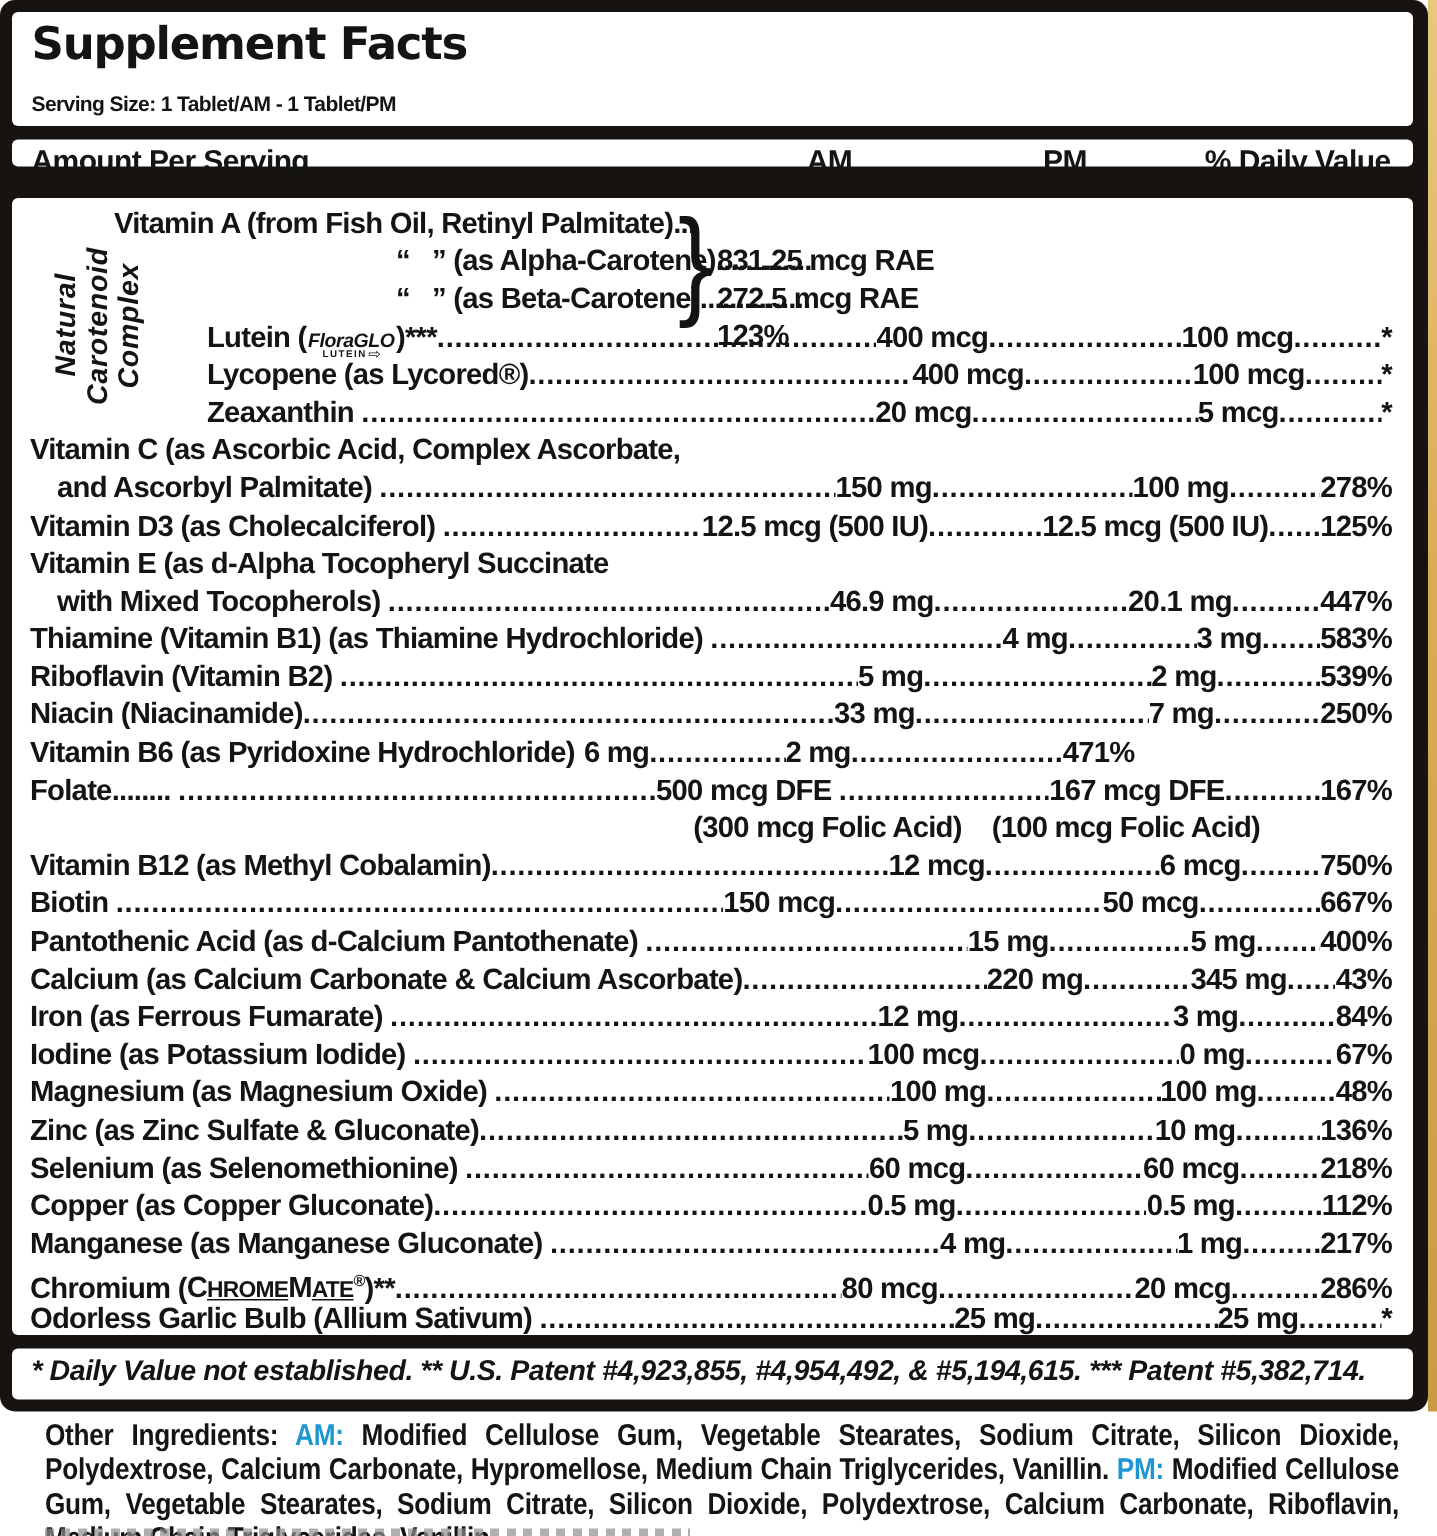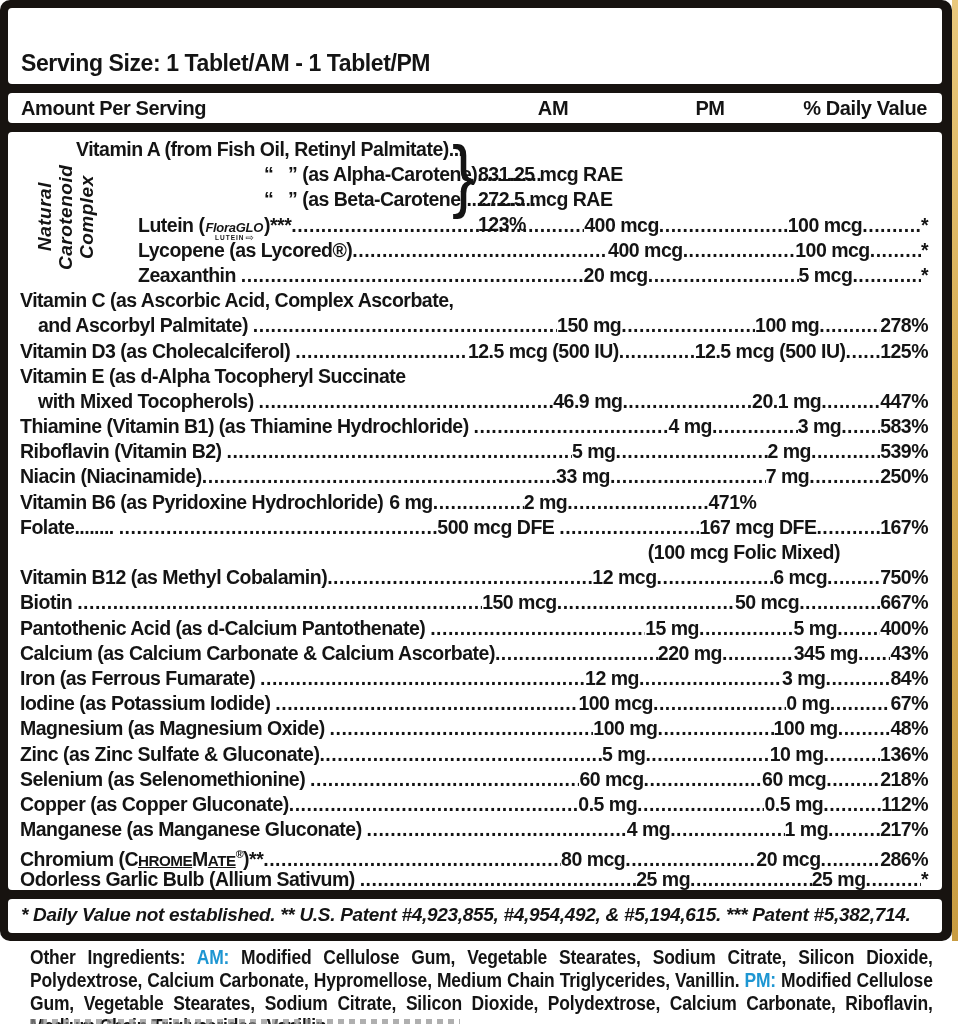--- a/index.html
+++ b/index.html
@@ -7,28 +7,28 @@
     width:958px;height:1024px;position:relative;overflow:hidden;
     background:#ffffff;color:#141414;
     font-family:"Liberation Sans",sans-serif;
   }
   .edge{position:absolute;right:0;top:0;width:6px;height:941px;
     background:linear-gradient(180deg,#E9C87D 0%,#D8AE55 40%,#C89C42 100%);}
   .label-box{position:absolute;left:0;top:0;width:952px;height:941px;
     background:#171310;border-radius:10px;}
   .panel{position:absolute;left:8px;right:10px;background:#ffffff;border-radius:4px;}
   .title-p{top:8px;height:76px;}
-  .header-p{top:93px;height:30px;}
+  .header-p{top:93px;height:18px;}
   .main-p{top:132px;height:758px;padding:5px 14px 0 12px;box-sizing:border-box;overflow:hidden;}
   .foot-p{top:899px;height:34px;}
 
   .title{position:absolute;left:13px;top:4px;font-family:"DejaVu Sans","Liberation Sans",sans-serif;
     font-size:30px;font-weight:700;letter-spacing:-0.8px;}
   .serving{position:absolute;left:13px;bottom:7px;display:flex;gap:23px;
-    font-size:23px;font-weight:700;letter-spacing:-0.4px;white-space:pre;}
+    font-size:14px;font-weight:700;letter-spacing:-0.4px;white-space:pre;}
 
   .header-p span{position:absolute;top:0;line-height:30px;font-size:20px;font-weight:700;letter-spacing:-0.4px;}
   .h-amount{left:13px;}
   .h-am{left:505px;width:80px;text-align:center;}
   .h-pm{left:662px;width:80px;text-align:center;}
   .h-dv{right:15px;}
 
   .line{display:flex;align-items:baseline;height:25.2px;line-height:25.2px;
     font-size:19.5px;font-weight:700;letter-spacing:-0.5px;white-space:pre;}
   .line .d{flex:1 1 0;min-width:12px;overflow:hidden;letter-spacing:0.5px;}
@@ -68,20 +68,21 @@
   .cm-sup{font-size:0.55em;vertical-align:super;}
 </style>
 </head>
 <body>
 
 <div class="edge"></div>
 
 <div class="label-box">
 
   <div class="panel title-p">
+    <div class="title">Supplement Facts</div>
     <div class="serving">
       <span>Serving Size: 1 Tablet/AM - 1 Tablet/PM</span>
     </div>
   </div>
 
   <div class="panel header-p">
     <span class="h-amount">Amount Per Serving</span>
     <span class="h-am">AM</span>
     <span class="h-pm">PM</span>
     <span class="h-dv">% Daily Value</span>
@@ -106,21 +107,21 @@
       <div class="line"><span class="nm">Vitamin C (as Ascorbic Acid, Complex Ascorbate,</span></div>
       <div class="line"><span class="nm" style="padding-left: 18px;">and Ascorbyl Palmitate) </span><span class="d" style="flex-grow: 5;">........................................................................................................................................................................................................</span><span class="val">150 mg</span><span class="d" style="flex-grow: 2.2;">........................................................................................................................................................................................................</span><span class="val">100 mg</span><span class="d" style="flex-grow: 1;">........................................................................................................................................................................................................</span><span class="val">278%</span></div>
       <div class="line"><span class="nm">Vitamin D3 (as Cholecalciferol) </span><span class="d" style="flex-grow: 5;">........................................................................................................................................................................................................</span><span class="val">12.5 mcg (500 IU)</span><span class="d" style="flex-grow: 2.2;">........................................................................................................................................................................................................</span><span class="val">12.5 mcg (500 IU)</span><span class="d" style="flex-grow: 1;">........................................................................................................................................................................................................</span><span class="val">125%</span></div>
       <div class="line"><span class="nm">Vitamin E (as d-Alpha Tocopheryl Succinate</span></div>
       <div class="line"><span class="nm" style="padding-left: 18px;">with Mixed Tocopherols) </span><span class="d" style="flex-grow: 5;">........................................................................................................................................................................................................</span><span class="val">46.9 mg</span><span class="d" style="flex-grow: 2.2;">........................................................................................................................................................................................................</span><span class="val">20.1 mg</span><span class="d" style="flex-grow: 1;">........................................................................................................................................................................................................</span><span class="val">447%</span></div>
       <div class="line"><span class="nm">Thiamine (Vitamin B1) (as Thiamine Hydrochloride) </span><span class="d" style="flex-grow: 5;">........................................................................................................................................................................................................</span><span class="val">4 mg</span><span class="d" style="flex-grow: 2.2;">........................................................................................................................................................................................................</span><span class="val">3 mg</span><span class="d" style="flex-grow: 1;">........................................................................................................................................................................................................</span><span class="val">583%</span></div>
       <div class="line"><span class="nm">Riboflavin (Vitamin B2) </span><span class="d" style="flex-grow: 5;">........................................................................................................................................................................................................</span><span class="val">5 mg</span><span class="d" style="flex-grow: 2.2;">........................................................................................................................................................................................................</span><span class="val">2 mg</span><span class="d" style="flex-grow: 1;">........................................................................................................................................................................................................</span><span class="val">539%</span></div>
       <div class="line"><span class="nm">Niacin (Niacinamide)</span><span class="d" style="flex-grow: 5;">........................................................................................................................................................................................................</span><span class="val">33 mg</span><span class="d" style="flex-grow: 2.2;">........................................................................................................................................................................................................</span><span class="val">7 mg</span><span class="d" style="flex-grow: 1;">........................................................................................................................................................................................................</span><span class="val">250%</span></div>
       <div class="line"><span class="nm">Vitamin B6 (as Pyridoxine Hydrochloride)</span><span class="val" style="margin-left: 6px;">6 mg</span><span class="d" style="flex-grow: 0.9;">........................................................................................................................................................................................................</span><span class="val">2 mg</span><span class="d" style="flex-grow: 1.4;">........................................................................................................................................................................................................</span><span class="val">471%</span><span class="sp"></span></div>
       <div class="line"><span class="nm">Folate........ </span><span class="d" style="flex-grow: 5;">........................................................................................................................................................................................................</span><span class="val">500 mcg DFE </span><span class="d" style="flex-grow: 2.2;">........................................................................................................................................................................................................</span><span class="val">167 mcg DFE</span><span class="d" style="flex-grow: 1;">........................................................................................................................................................................................................</span><span class="val">167%</span></div>
-      <div class="line subnote"><span class="val">(100 mcg Folic Mixed)</span></div>
+      <div class="line subnote"><span class="val">(300 mcg Folic Acid)</span><span class="val">(100 mcg Folic Acid)</span></div>
       <div class="line"><span class="nm">Vitamin B12 (as Methyl Cobalamin)</span><span class="d" style="flex-grow: 5;">........................................................................................................................................................................................................</span><span class="val">12 mcg</span><span class="d" style="flex-grow: 2.2;">........................................................................................................................................................................................................</span><span class="val">6 mcg</span><span class="d" style="flex-grow: 1;">........................................................................................................................................................................................................</span><span class="val">750%</span></div>
       <div class="line"><span class="nm">Biotin </span><span class="d" style="flex-grow: 5;">........................................................................................................................................................................................................</span><span class="val">150 mcg</span><span class="d" style="flex-grow: 2.2;">........................................................................................................................................................................................................</span><span class="val">50 mcg</span><span class="d" style="flex-grow: 1;">........................................................................................................................................................................................................</span><span class="val">667%</span></div>
       <div class="line"><span class="nm">Pantothenic Acid (as d-Calcium Pantothenate) </span><span class="d" style="flex-grow: 5;">........................................................................................................................................................................................................</span><span class="val">15 mg</span><span class="d" style="flex-grow: 2.2;">........................................................................................................................................................................................................</span><span class="val">5 mg</span><span class="d" style="flex-grow: 1;">........................................................................................................................................................................................................</span><span class="val">400%</span></div>
       <div class="line"><span class="nm">Calcium (as Calcium Carbonate &amp; Calcium Ascorbate)</span><span class="d" style="flex-grow: 5;">........................................................................................................................................................................................................</span><span class="val">220 mg</span><span class="d" style="flex-grow: 2.2;">........................................................................................................................................................................................................</span><span class="val">345 mg</span><span class="d" style="flex-grow: 1;">........................................................................................................................................................................................................</span><span class="val">43%</span></div>
       <div class="line"><span class="nm">Iron (as Ferrous Fumarate) </span><span class="d" style="flex-grow: 5;">........................................................................................................................................................................................................</span><span class="val">12 mg</span><span class="d" style="flex-grow: 2.2;">........................................................................................................................................................................................................</span><span class="val">3 mg</span><span class="d" style="flex-grow: 1;">........................................................................................................................................................................................................</span><span class="val">84%</span></div>
       <div class="line"><span class="nm">Iodine (as Potassium Iodide) </span><span class="d" style="flex-grow: 5;">........................................................................................................................................................................................................</span><span class="val">100 mcg</span><span class="d" style="flex-grow: 2.2;">........................................................................................................................................................................................................</span><span class="val">0 mg</span><span class="d" style="flex-grow: 1;">........................................................................................................................................................................................................</span><span class="val">67%</span></div>
       <div class="line"><span class="nm">Magnesium (as Magnesium Oxide) </span><span class="d" style="flex-grow: 5;">........................................................................................................................................................................................................</span><span class="val">100 mg</span><span class="d" style="flex-grow: 2.2;">........................................................................................................................................................................................................</span><span class="val">100 mg</span><span class="d" style="flex-grow: 1;">........................................................................................................................................................................................................</span><span class="val">48%</span></div>
       <div class="line"><span class="nm">Zinc (as Zinc Sulfate &amp; Gluconate)</span><span class="d" style="flex-grow: 5;">........................................................................................................................................................................................................</span><span class="val">5 mg</span><span class="d" style="flex-grow: 2.2;">........................................................................................................................................................................................................</span><span class="val">10 mg</span><span class="d" style="flex-grow: 1;">........................................................................................................................................................................................................</span><span class="val">136%</span></div>
       <div class="line"><span class="nm">Selenium (as Selenomethionine) </span><span class="d" style="flex-grow: 5;">........................................................................................................................................................................................................</span><span class="val">60 mcg</span><span class="d" style="flex-grow: 2.2;">........................................................................................................................................................................................................</span><span class="val">60 mcg</span><span class="d" style="flex-grow: 1;">........................................................................................................................................................................................................</span><span class="val">218%</span></div>
       <div class="line"><span class="nm">Copper (as Copper Gluconate)</span><span class="d" style="flex-grow: 5;">........................................................................................................................................................................................................</span><span class="val">0.5 mg</span><span class="d" style="flex-grow: 2.2;">........................................................................................................................................................................................................</span><span class="val">0.5 mg</span><span class="d" style="flex-grow: 1;">........................................................................................................................................................................................................</span><span class="val">112%</span></div>

